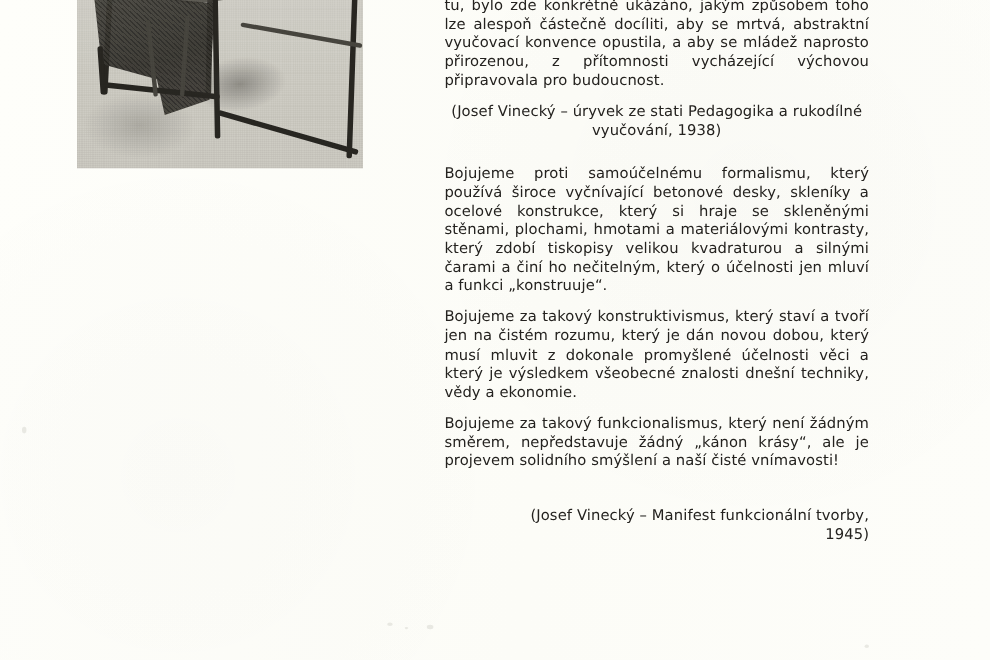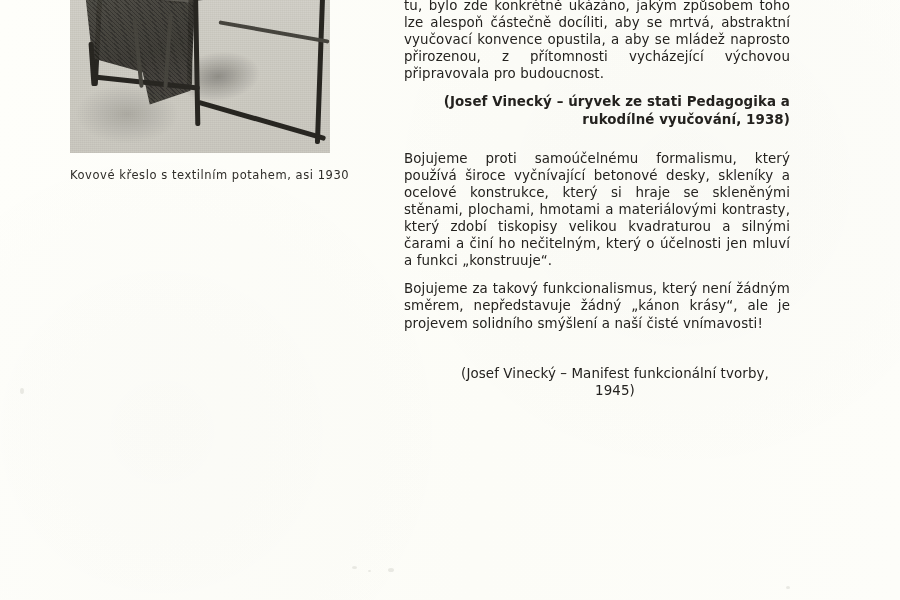--- a/index.html
+++ b/index.html
@@ -142,26 +142,25 @@
     line-height: 17.1px;
     color: #24221f;
     text-align: justify;
     text-justify: inter-word;
     letter-spacing: .1px;
     margin: 0 0 11px 0;
     font-family: "DejaVu Sans", sans-serif;
     -webkit-font-smoothing: antialiased;
   }
   .para.cite {
+    text-align: center;
+    margin-bottom: 22px;
+  }
+  .para.cite-end {
     text-align: right;
-    margin-bottom: 22px;
-    font-weight: bold;
-  }
-  .para.cite-end {
-    text-align: center;
     margin-bottom: 0;
     margin-left: 36px;
   }
   .gap-big { margin-bottom: 33px; }
 </style>
 </head>
 <body>
 
 <div class="page">
 
@@ -195,31 +194,31 @@
       <div class="tube" style="left:20px;top:120px;width:5px;height:44px;transform:rotate(-4deg);"></div>
 
       <div class="tube hair" style="left:66px;top:96px;width:4px;height:70px;transform:rotate(-6deg);"></div>
       <div class="tube hair" style="left:96px;top:92px;width:4px;height:74px;transform:rotate(4deg);"></div>
 
       <div class="ph-smudge-a"></div>
       <div class="ph-grain"></div>
     </div>
   </div>
 
-  <div class="caption">Kovové křeslo s textilním potahem, asi 1930</div>
 
   <div class="textcol">
 
     <p class="para">tu, bylo zde konkrétně ukázáno, jakým způsobem toho lze alespoň částečně docíliti, aby se mrtvá, abstraktní vyučovací konvence opustila, a aby se mládež naprosto přirozenou, z přítomnosti vycházející výchovou připravovala pro budoucnost.</p>
 
     <p class="para cite">(Josef Vinecký – úryvek ze stati Pedagogika a rukodílné vyučování, 1938)</p>
 
     <p class="para">Bojujeme proti samoúčelnému formalismu, který používá široce vyčnívající betonové desky, skleníky a ocelové konstrukce, který si hraje se skleněnými stěnami, plochami, hmotami a materiálovými kontrasty, který zdobí tiskopisy velikou kvadraturou a silnými čarami a činí ho nečitelným, který o účelnosti jen mluví a funkci „konstruuje“.</p>
 
 
 
+    <p class="para">Bojujeme za takový konstruktivismus, který staví a tvoří jen na čistém rozumu, který je dán novou dobou, který musí mluvit z dokonale promyšlené účelnosti věci a který je výsledkem všeobecné znalosti dnešní techniky, vědy a ekonomie.</p>
 
     <p class="para gap-big">Bojujeme za takový funkcionalismus, který není žádným směrem, nepředstavuje žádný „kánon krásy“, ale je projevem solidního smýšlení a naší čisté vnímavosti!</p>
 
     <p class="para cite-end">(Josef Vinecký – Manifest funkcionální tvorby, 1945)</p>
 
   </div>
 </div>
 
 </body></html>

